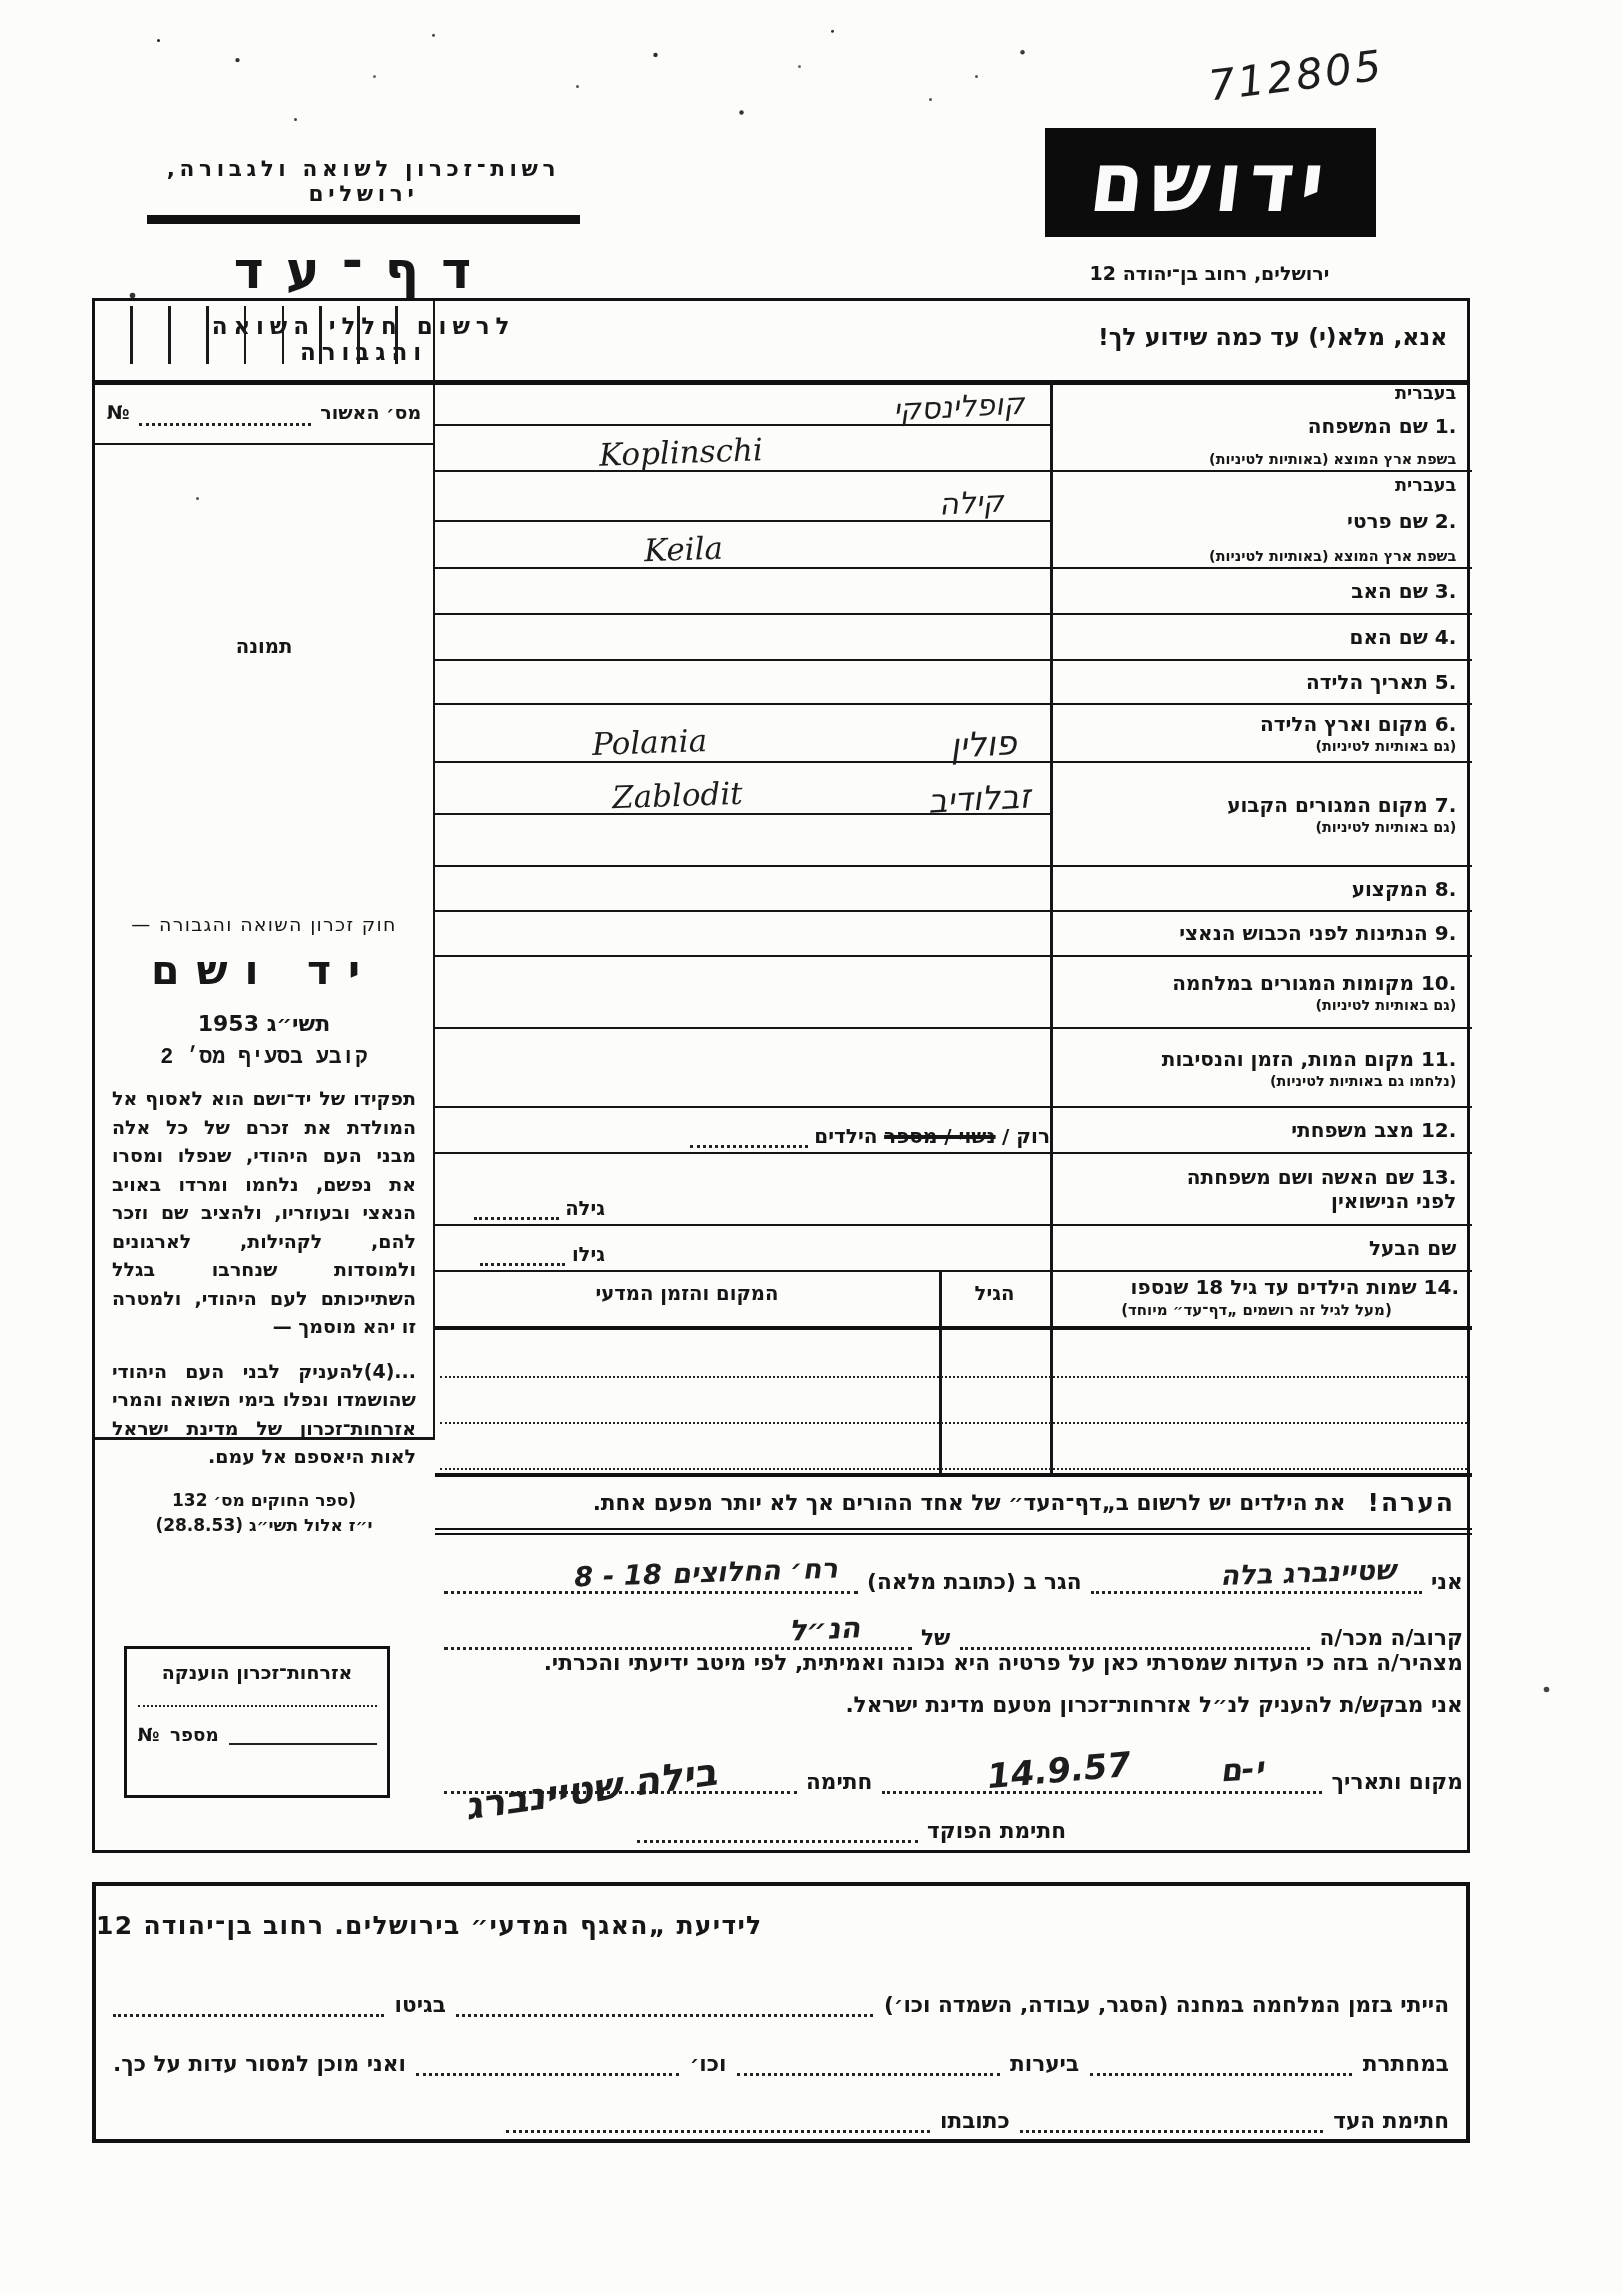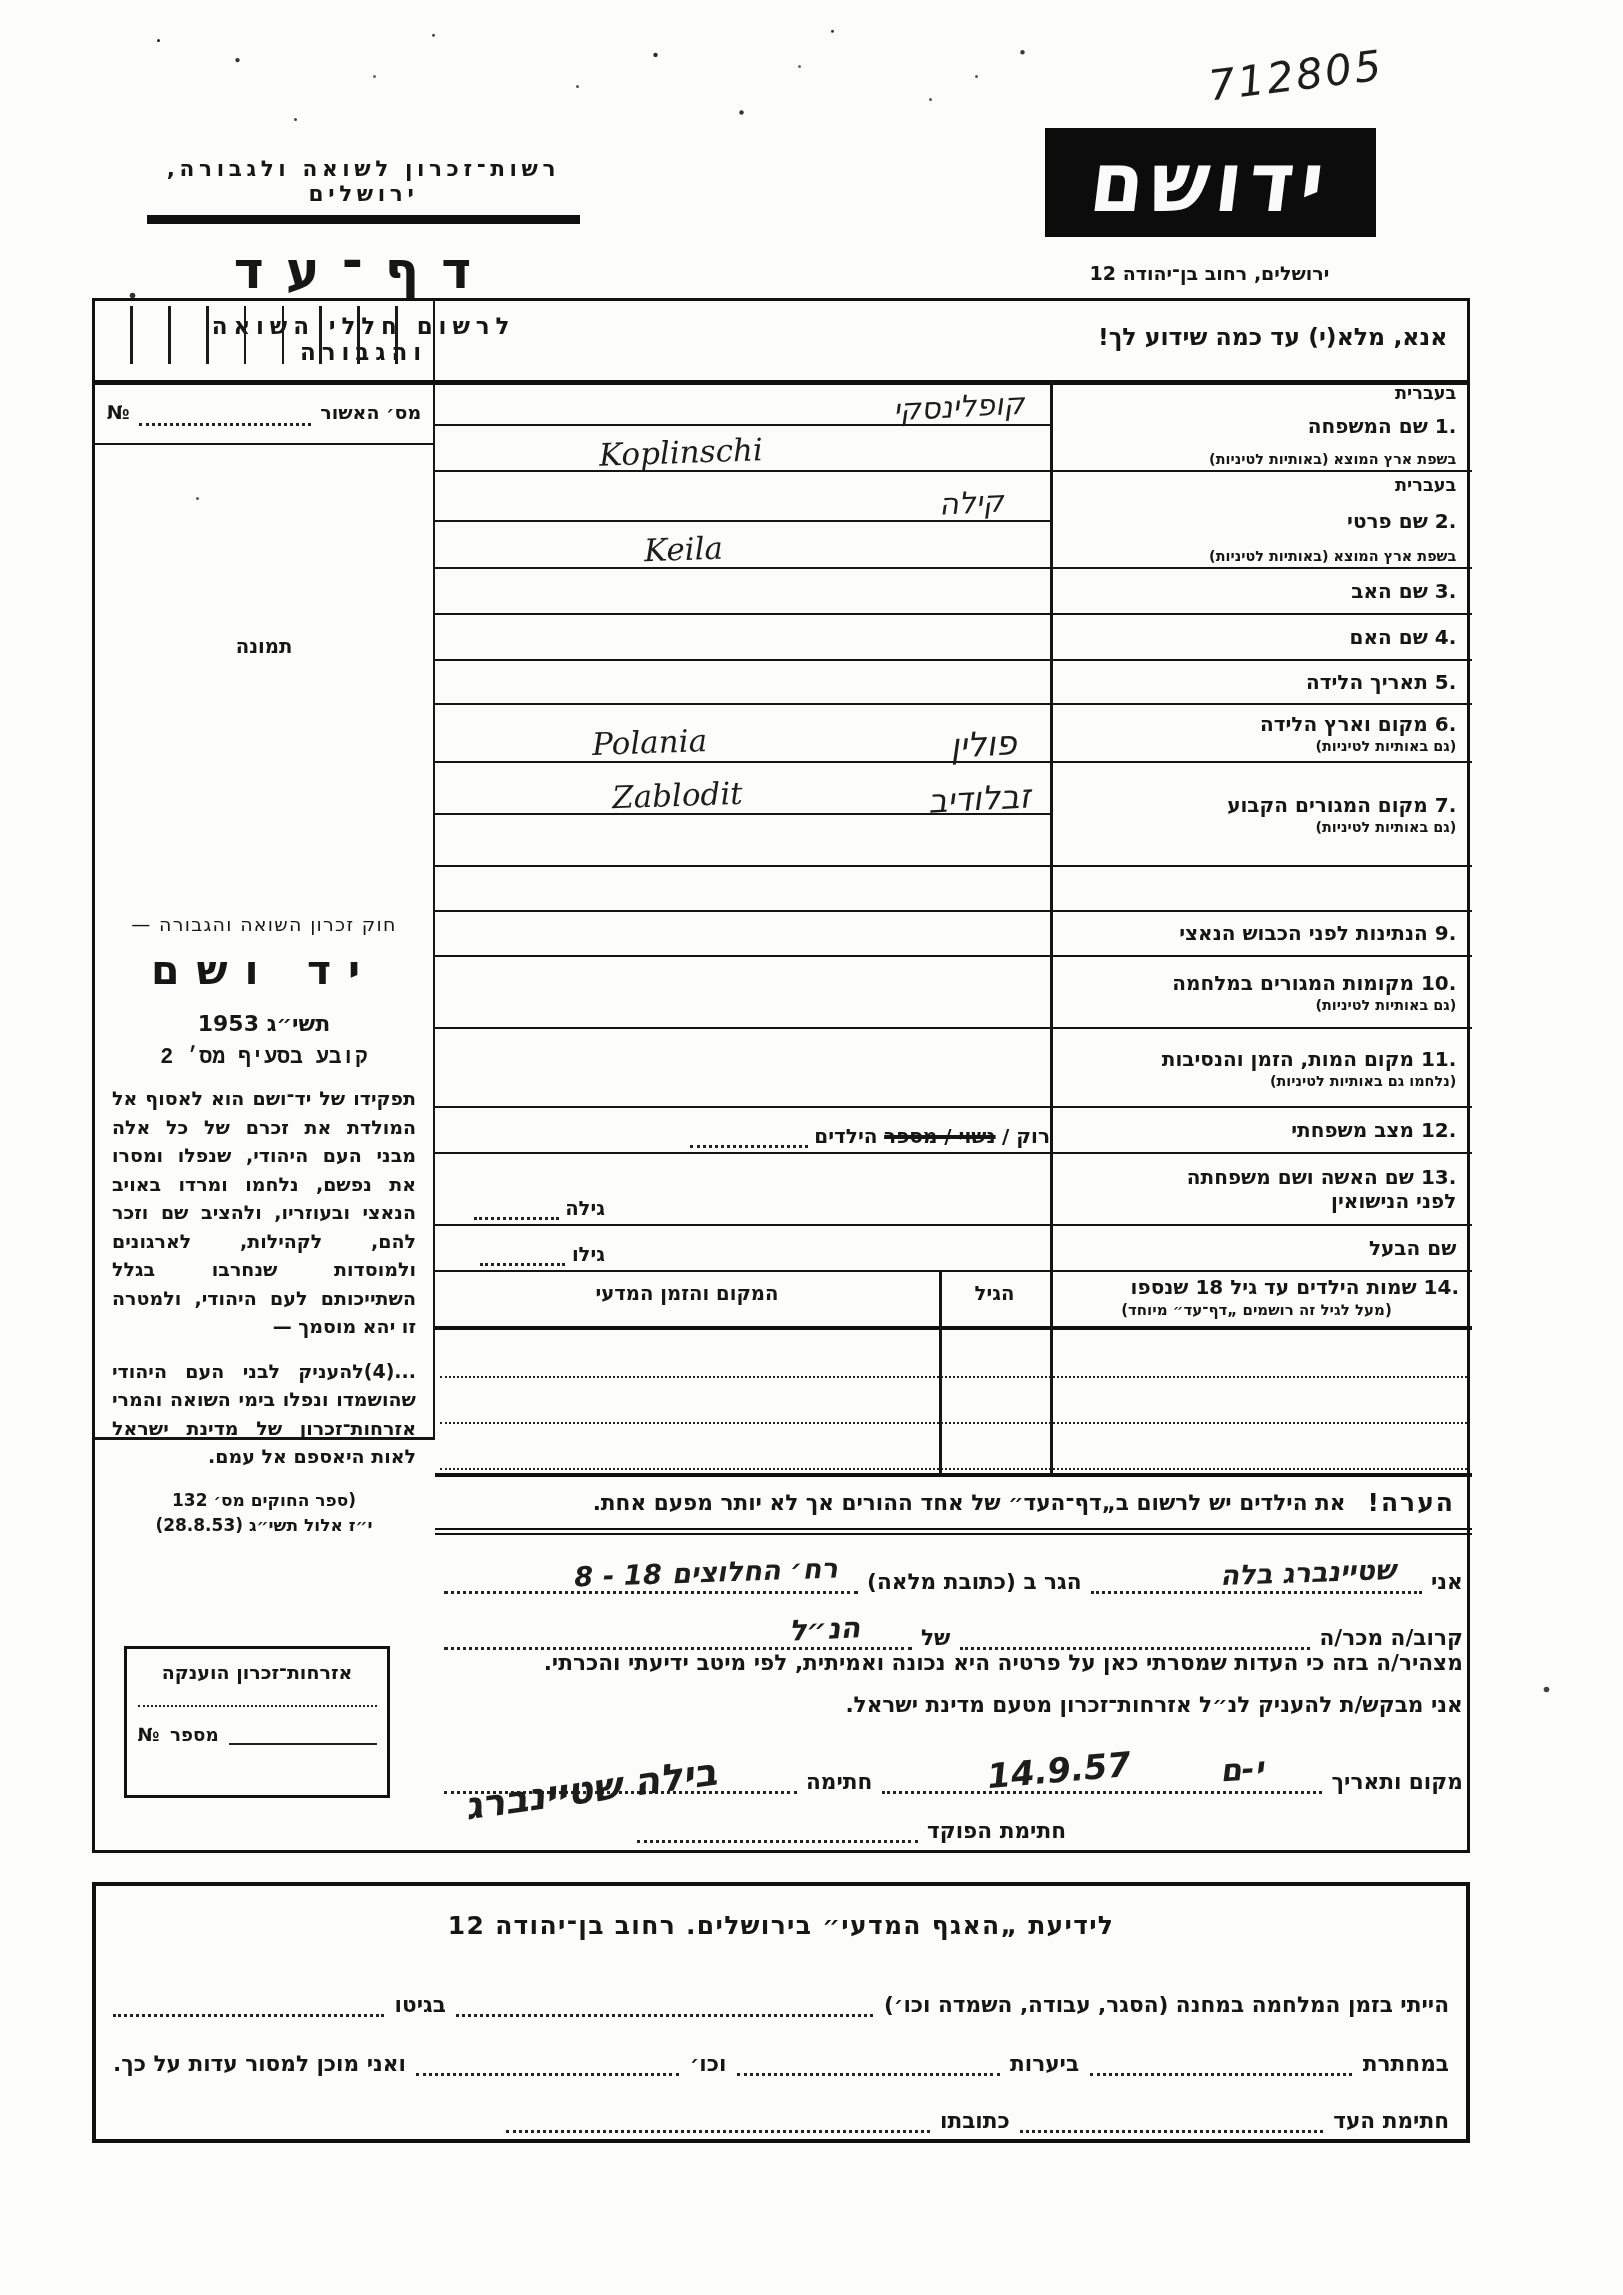--- a/index.html
+++ b/index.html
@@ -105,21 +105,21 @@
       box-sizing:border-box;direction:rtl;}
   .membox .mt{text-align:center;font-weight:bold;font-size:19px;margin-top:11.8px;}
   .membox .mdots{margin:22px 10.5px 0 10.5px;border-bottom:2.6px dotted #222;}
   .membox .mrow{direction:ltr;display:flex;align-items:flex-end;gap:10.5px;margin:17px 10.5px 0 10.5px;
       font-weight:bold;font-size:18.3px;}
   .membox .msolid{flex:1;border-bottom:2px solid #222;height:19.6px;}
 
   
   .botbox{position:absolute;left:92px;top:1882px;width:1378px;height:261px;border:4.6px solid #111;
       box-sizing:border-box;}
-  .bot-title{position:absolute;left:0;right:0;top:25px;text-align:center;direction:rtl;
+  .bot-title{position:absolute;left:0;right:0;top:25px;text-align:left;direction:rtl;
       font-weight:bold;font-size:25px;letter-spacing:1.3px;}
   .brow{position:absolute;left:17px;right:17px;display:flex;direction:rtl;align-items:flex-end;
       font-weight:bold;font-size:21.6px;gap:10.5px;}
 </style>
 </head>
 <body>
 
 <div class="page">
   <div class="speck" style="left:157px;top:39px;"></div>
 
@@ -250,20 +250,23 @@
           <div class="wsub last" style="height:51px;"></div>
         </div>
         <div class="lab">
           <div class="ttl"><span class="num">7.</span> <span>מקום המגורים הקבוע</span></div>
           <div class="sub">(גם באותיות לטיניות)</div>
         </div>
       </div>
 
       <div class="row" style="top:487px;height:45px;">
         <div class="write"></div>
+        <div class="lab">
+          <div class="ttl"><span class="num">8.</span> <span>המקצוע</span></div>
+        </div>
       </div>
 
       <div class="row" style="top:531px;height:46px;">
         <div class="write"></div>
         <div class="lab">
           <div class="ttl"><span class="num">9.</span> <span>הנתינות לפני הכבוש הנאצי</span></div>
         </div>
       </div>
 
       <div class="row" style="top:577px;height:72px;">

